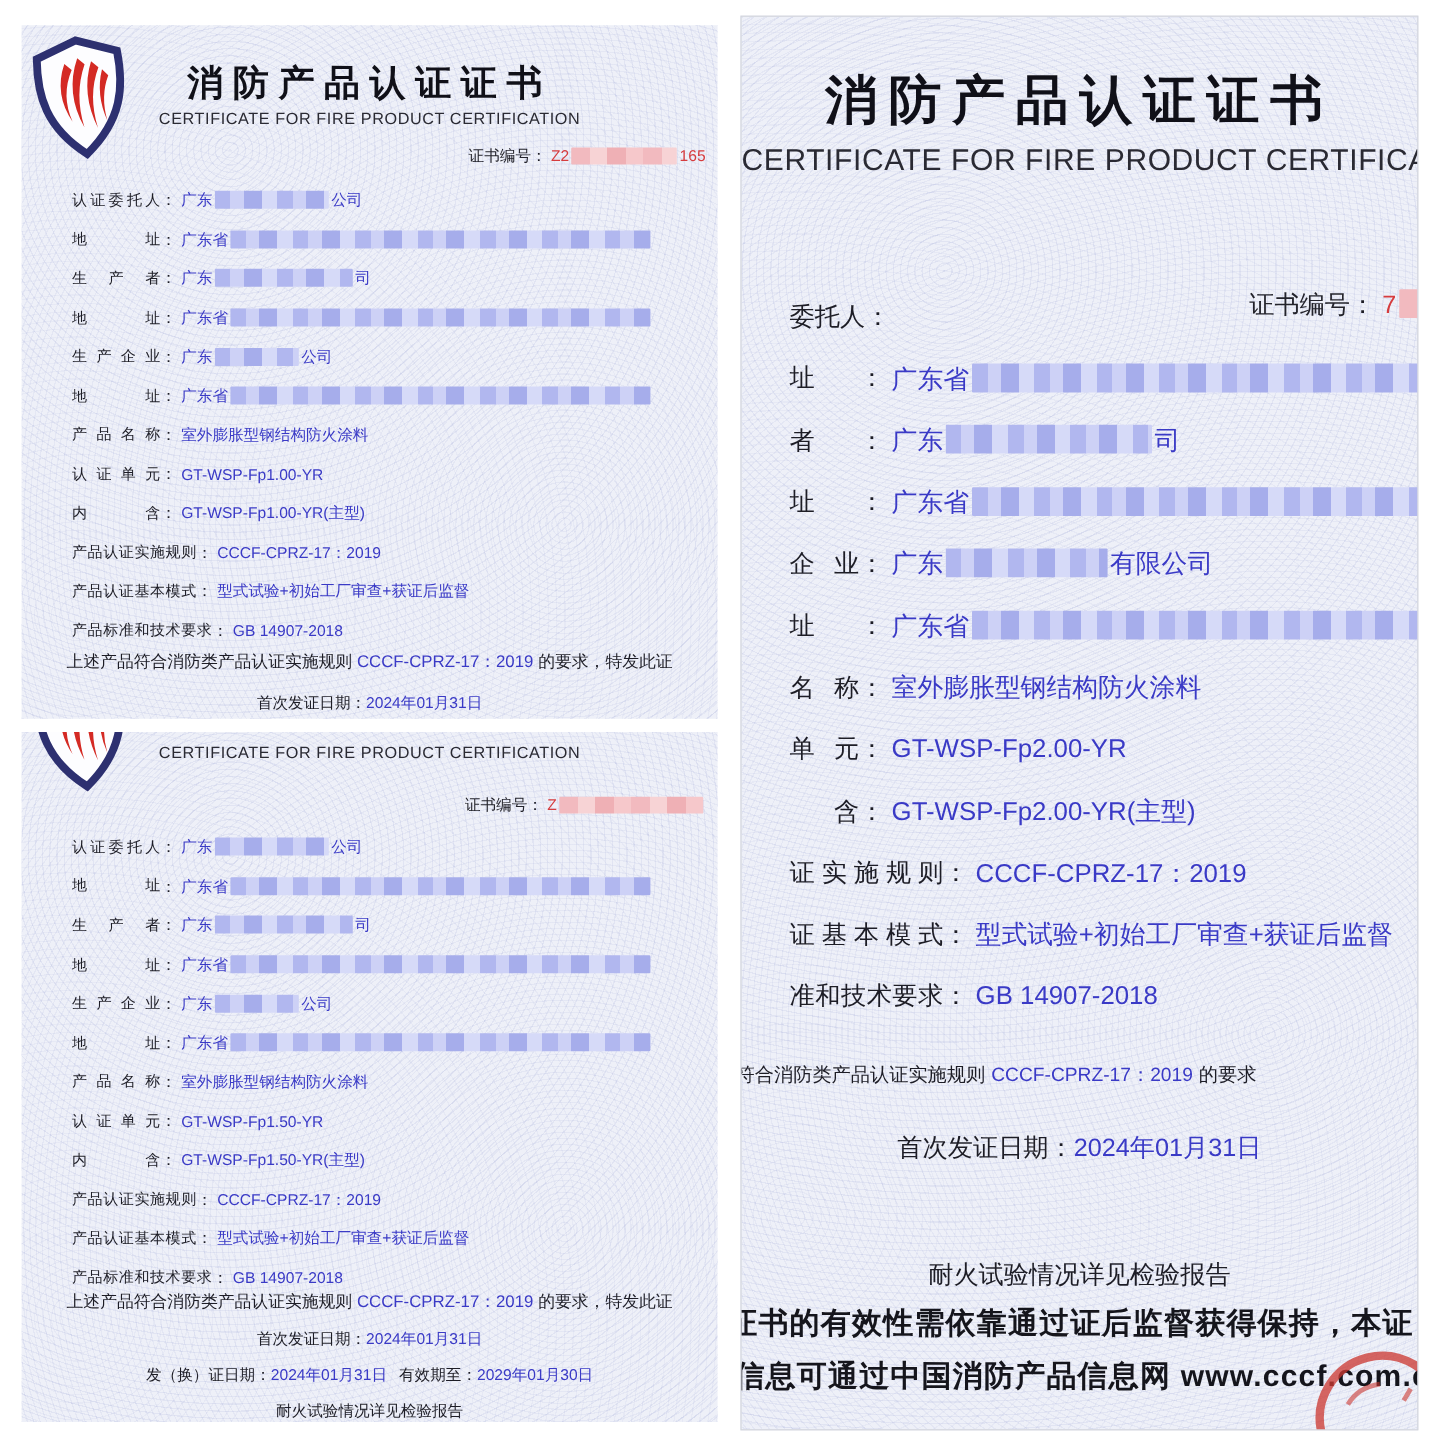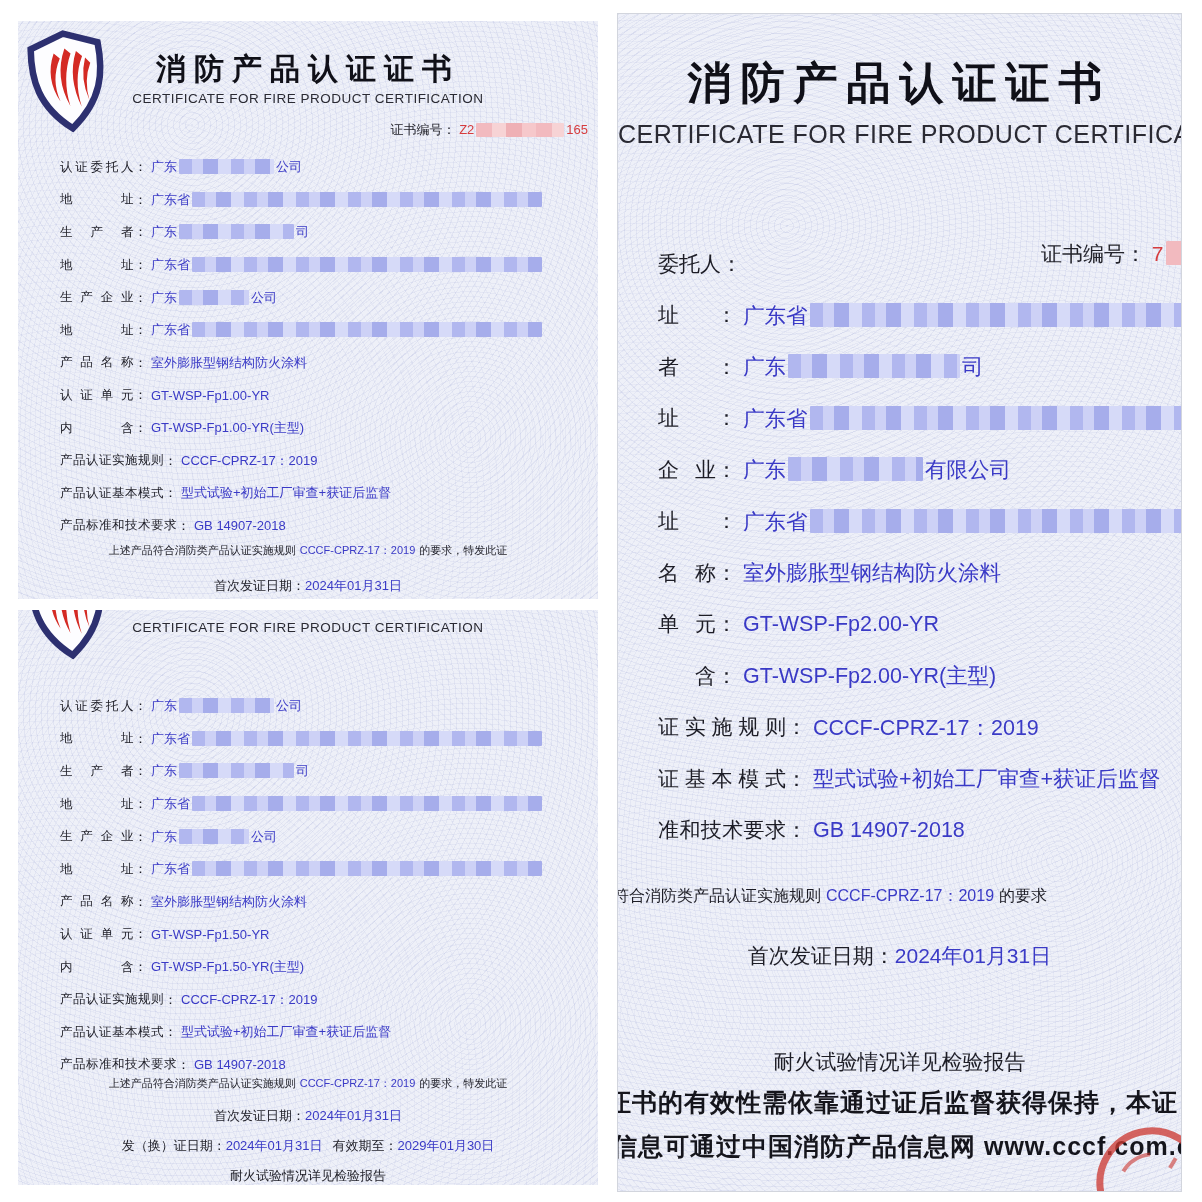--- a/index.html
+++ b/index.html
@@ -26,21 +26,21 @@
 
   
   .title-l{font-size:30px;font-weight:bold;letter-spacing:8px;color:#101018;}
   .sub-l{font-size:13.5px;color:#2a2a33;letter-spacing:0.5px;}
   .certno-l{font-size:13px;text-align:right;padding-right:10px;color:#23232b;}
   .rows-l{left:0;right:0;}
   .row-l{display:flex;align-items:center;height:32.6px;padding-left:42px;font-size:13px;}
   .lbl-l{display:inline-block;min-width:74px;color:#1d1d26;text-align:justify;text-align-last:justify;font-size:12.5px;letter-spacing:0.5px;}
   .colon{color:#1d1d26;}
   .val{color:#3a3ac6;margin-left:4px;white-space:nowrap;}
-  .stmt-l{font-size:11px;color:#1d1d26;}
+  .stmt-l{font-size:14px;color:#1d1d26;}
   .stmt-l .code{color:#3a3ac6;margin:0 4px;}
   .date-l{font-size:13px;color:#1d1d26;}
   .date-l .dt{color:#3a3ac6;}
   .date-l .gap{display:inline-block;width:10px;}
 
   
   .title-r{font-size:44px;font-weight:bold;letter-spacing:9px;color:#101018;}
   .sub-r{font-size:25px;color:#2a2a33;letter-spacing:0.5px;}
   .certno-r{font-size:21px;color:#23232b;padding-left:423px;margin-top:44px;}
   .row-r{display:flex;align-items:center;height:51.5px;padding-left:4px;font-size:21px;margin-left:36px;}
@@ -171,20 +171,24 @@
   <div class="logo" id="logo-bl">
     <svg width="84" height="104" viewBox="0 0 90 110">
       <path d="M45 4 L9 17 C6 50 11 79 45 106 C79 79 84 50 81 17 Z" fill="#fdfdff" stroke="#2d3070" stroke-width="7"></path>
       <path d="M33 24 Q21 50 35 76 Q27 52 39 30 Z" fill="#d42a24"></path>
       <path d="M45 20 Q31 50 45 82 Q39 52 51 26 Z" fill="#d42a24"></path>
       <path d="M57 24 Q45 52 57 84 Q51 54 63 30 Z" fill="#d42a24"></path>
       <path d="M66 32 Q58 54 66 78 Q62 56 71 38 Z" fill="#d42a24"></path>
     </svg>
   </div>
   <div class="abs ctr sub-l" style="top:10px;">CERTIFICATE FOR FIRE PRODUCT CERTIFICATION</div>
+  <div class="abs certno-l" style="top:52px;">
+    <span>证书编号</span><span class="colon">：</span>
+    <span class="red">Z</span><span class="blur pink w120" style="height:14px;"></span>
+  </div>
   <div class="abs rows-l" style="top:80px;">
     <div class="row-l">
         <span class="lbl-l">认证委托人</span>
         <span class="colon">：</span>
         <span class="val"><span>广东</span><span class="blur w95"></span><span>公司</span></span>
       </div>
     <div class="row-l">
         <span class="lbl-l">地址</span>
         <span class="colon">：</span>
         <span class="val"><span>广东省</span><span class="blur w350"></span></span>

